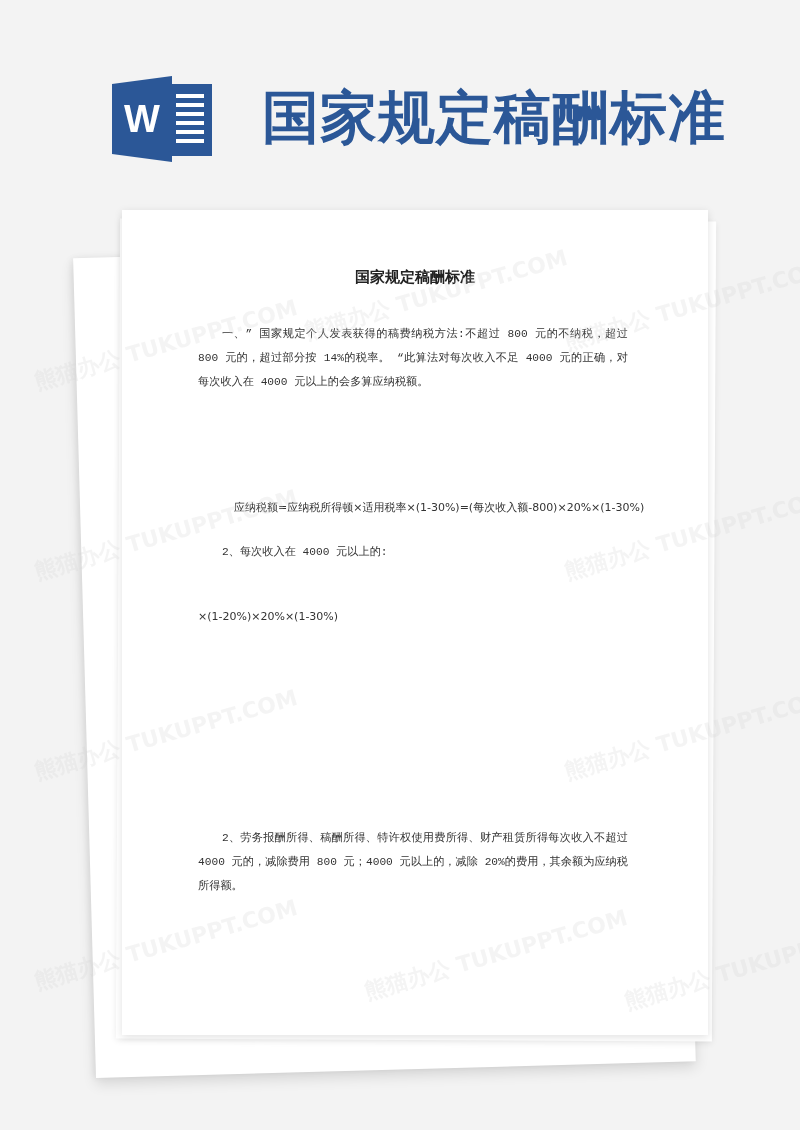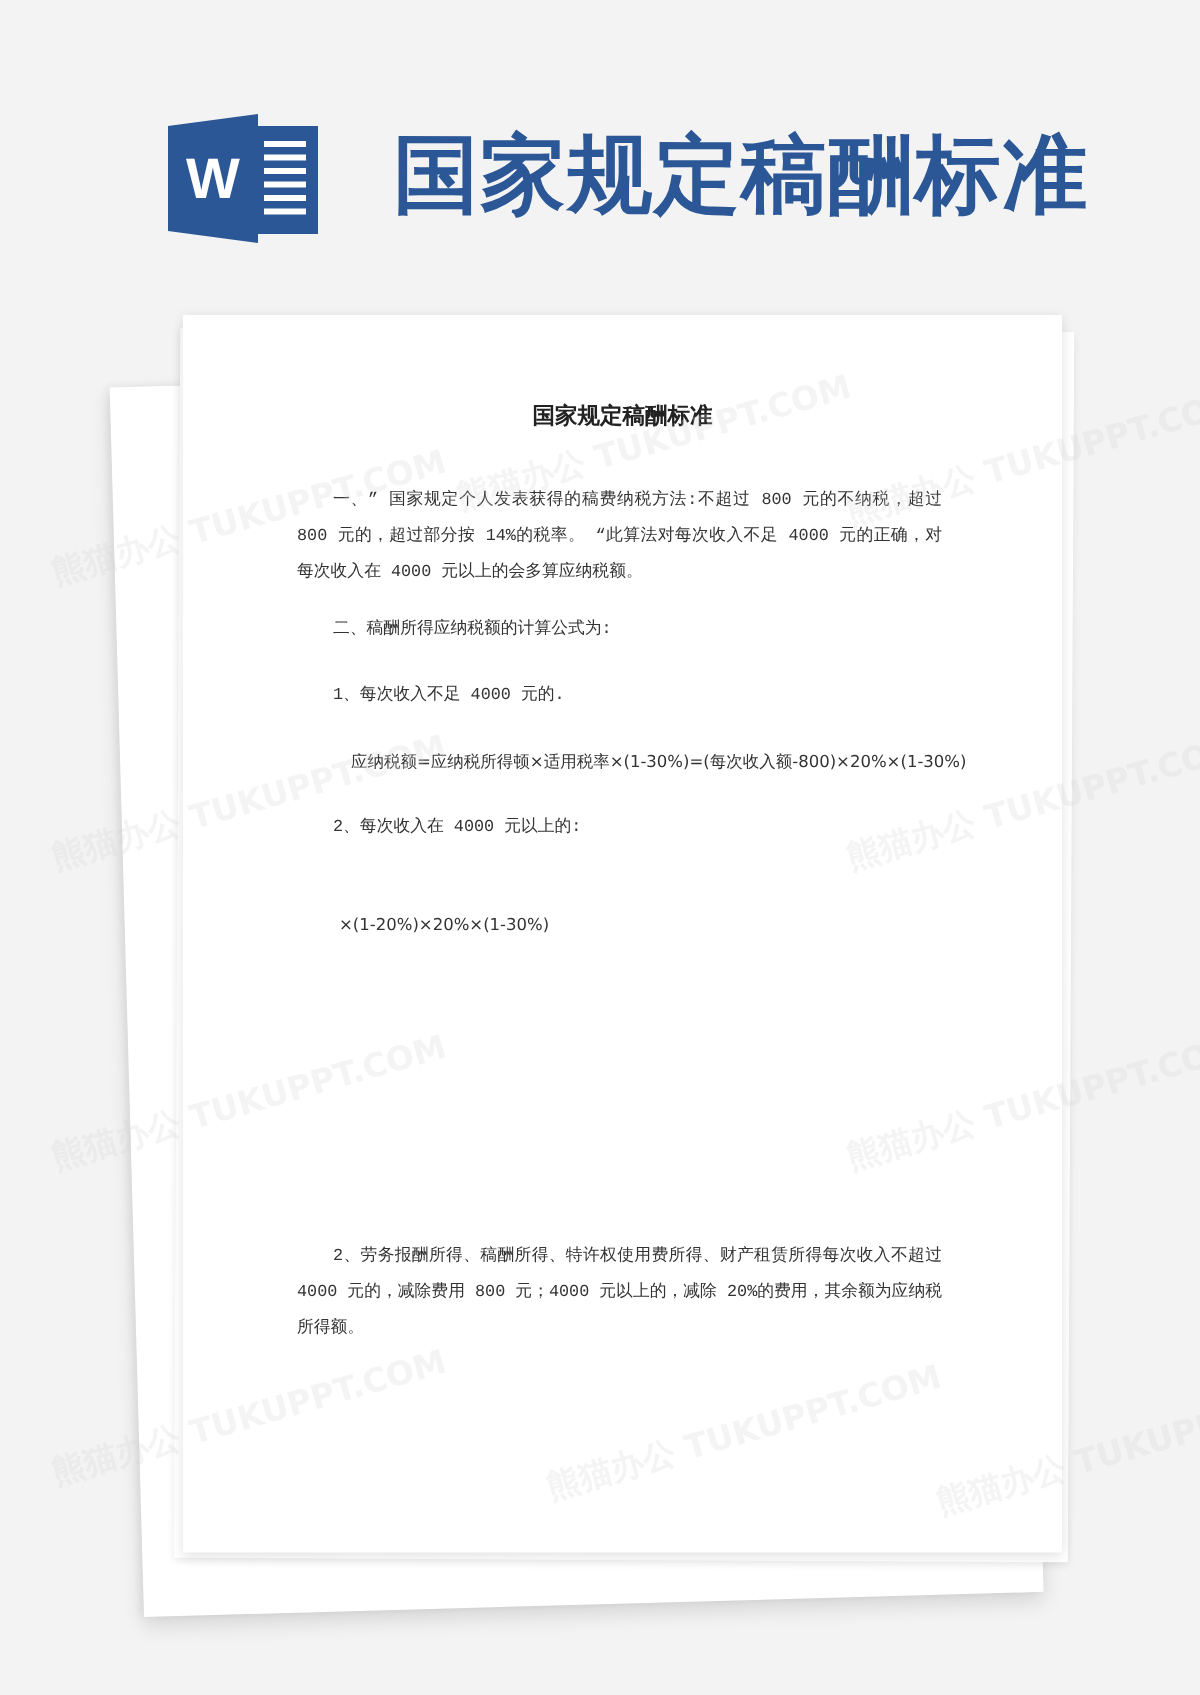--- a/index.html
+++ b/index.html
@@ -42,21 +42,21 @@
     position: absolute; left: 0; width: 586px; top: 58px;
     text-align: center; font-weight: bold; font-size: 15px; color: #222;
   }
   .para {
     position: absolute; left: 76px; width: 430px;
     font-size: 11.2px; line-height: 24px; color: #333;
     text-align: justify;
   }
   .indent { text-indent: 24px; font-family: Liberation Mono, monospace; }
   .formula { position: absolute; left: 96px; font-size: 11px; color: #333; white-space: nowrap; }
-  .formula2 { position: absolute; left: 76px; font-size: 11px; color: #333; white-space: nowrap; margin-left: 28px; }
+  .formula2 { position: absolute; left: 76px; font-size: 11px; color: #333; white-space: nowrap; }
   .page-num {
     position: absolute; left: 0; width: 586px; top: 646px;
     text-align: center; font-size: 7px; color: #666;
   }
   .watermark {
     position: absolute; font-size: 22px; font-weight: bold;
     color: rgba(210,210,210,0.25); transform: rotate(-16deg);
     white-space: nowrap; pointer-events: none;
   }
 </style>
@@ -82,22 +82,20 @@
   <div class="header-title">国家规定稿酬标准</div>
 </div>
 
 <div class="back-sheet"></div>
 <div class="back-sheet-2"></div>
 
 <div class="page">
   <div class="doc-title">国家规定稿酬标准</div>
 
   <div class="para indent" style="top:112px;">一、” 国家规定个人发表获得的稿费纳税方法:不超过 800 元的不纳税，超过 800 元的，超过部分按 14%的税率。 “此算法对每次收入不足 4000 元的正确，对每次收入在 4000 元以上的会多算应纳税额。</div>
-  <div class="para indent" style="top:198px;">二、稿酬所得应纳税额的计算公式为:</div>
-  <div class="para indent" style="top:242px;">1、每次收入不足 4000 元的.</div>
   <div class="formula" style="top:290px;margin-left:16px;">应纳税额=应纳税所得顿×适用税率×(1-30%)=(每次收入额-800)×20%×(1-30%)</div>
   <div class="para indent" style="top:330px;">2、每次收入在 4000 元以上的:</div>
   <div class="formula2" style="top:400px;">×(1-20%)×20%×(1-30%)</div>
   <div class="para indent" style="top:568px;margin-top:48px;">2、劳务报酬所得、稿酬所得、特许权使用费所得、财产租赁所得每次收入不超过 4000 元的，减除费用 800 元；4000 元以上的，减除 20%的费用，其余额为应纳税所得额。</div>
 
   <div class="page-num">1</div>
 </div>
 
 <div class="watermark" style="left:30px; top:330px;">熊猫办公 TUKUPPT.COM</div>
 <div class="watermark" style="left:300px; top:280px;">熊猫办公 TUKUPPT.COM</div>

